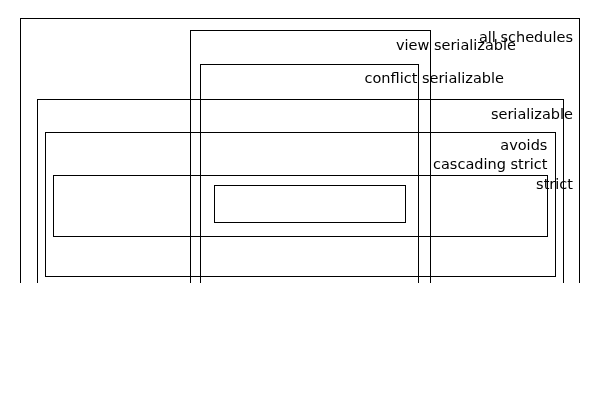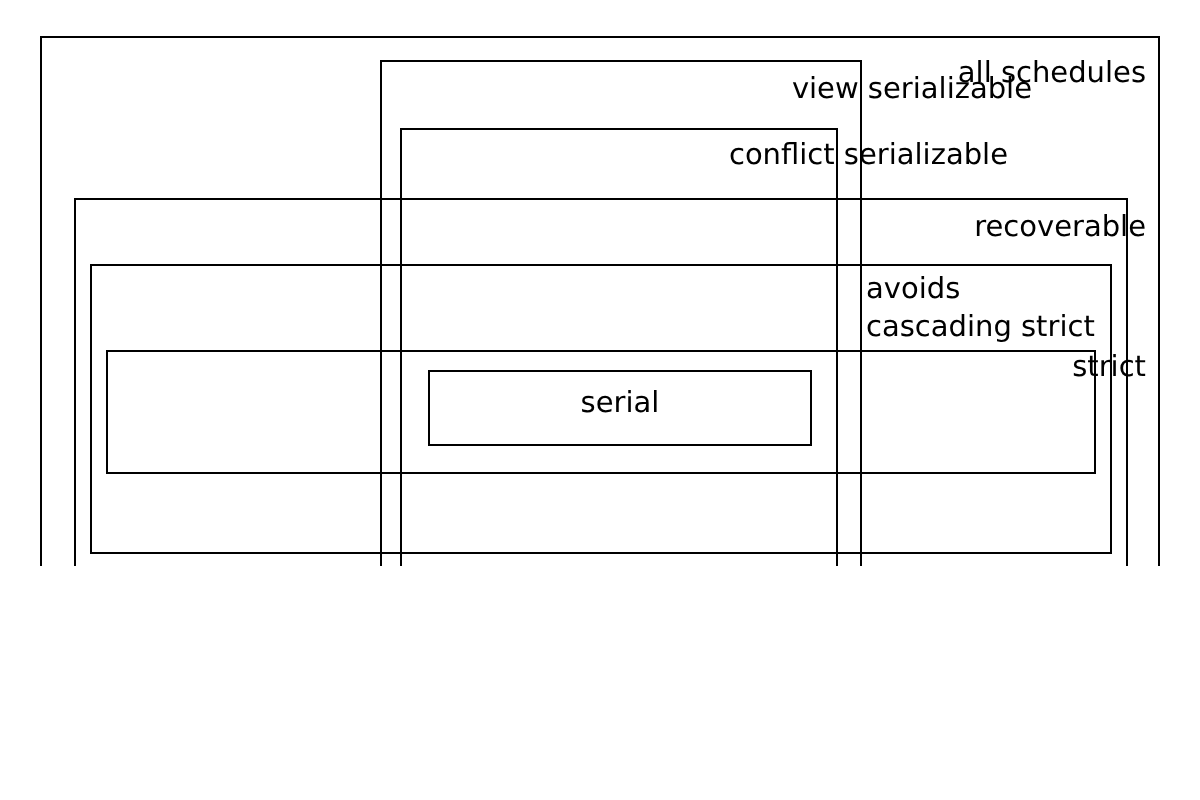--- a/index.html
+++ b/index.html
@@ -23,21 +23,21 @@
   }
   .label {
     position: absolute;
     color: #000000;
     font-family: "DejaVu Sans", sans-serif;
     font-size: 14.5px;
     line-height: 19px;
     white-space: pre;
   }
   .label-right { text-align: right; }
-  .label-left  { text-align: left; }
+  .label-left  { text-align: right; }
   .label-center{ text-align: center; }
 
   
   #rect-all-schedules        { left: 20px;  top: 18px;  width: 560px; height: 359px; }
   #rect-view-serializable    { left: 190px; top: 30px;  width: 241px; height: 330px; }
   #rect-conflict-serializable{ left: 200px; top: 64px;  width: 219px; height: 271px; }
   #rect-recoverable          { left: 37px;  top: 99px;  width: 527px; height: 206px; }
   #rect-avoids-cascading     { left: 45px;  top: 132px; width: 511px; height: 145px; }
   #rect-strict               { left: 53px;  top: 175px; width: 495px; height: 62px;  }
   #rect-serial               { left: 214px; top: 185px; width: 192px; height: 38px;  }
@@ -69,21 +69,20 @@
   <div class="box" id="rect-strict"></div>
 
   <div class="box" id="rect-serial"></div>
 
   <div class="label label-right" id="label-all-schedules">all schedules</div>
 
   <div class="label label-right" id="label-conflict-serializable">conflict serializable</div>
 
   <div class="label label-right" id="label-view-serializable">view serializable</div>
 
-  <div class="label label-right" id="label-recoverable">recoverable</div>
+  <div class="label label-right" id="label-recoverable">serializable</div>
 
   <div class="label label-left" id="label-avoids-cascading"><span>avoids</span><br><span>cascading strict</span></div>
 
   <div class="label label-right" id="label-strict">strict</div>
 
-  <div class="label label-center" id="label-serial">serial</div>
 
 </div>
 
 </body></html>

